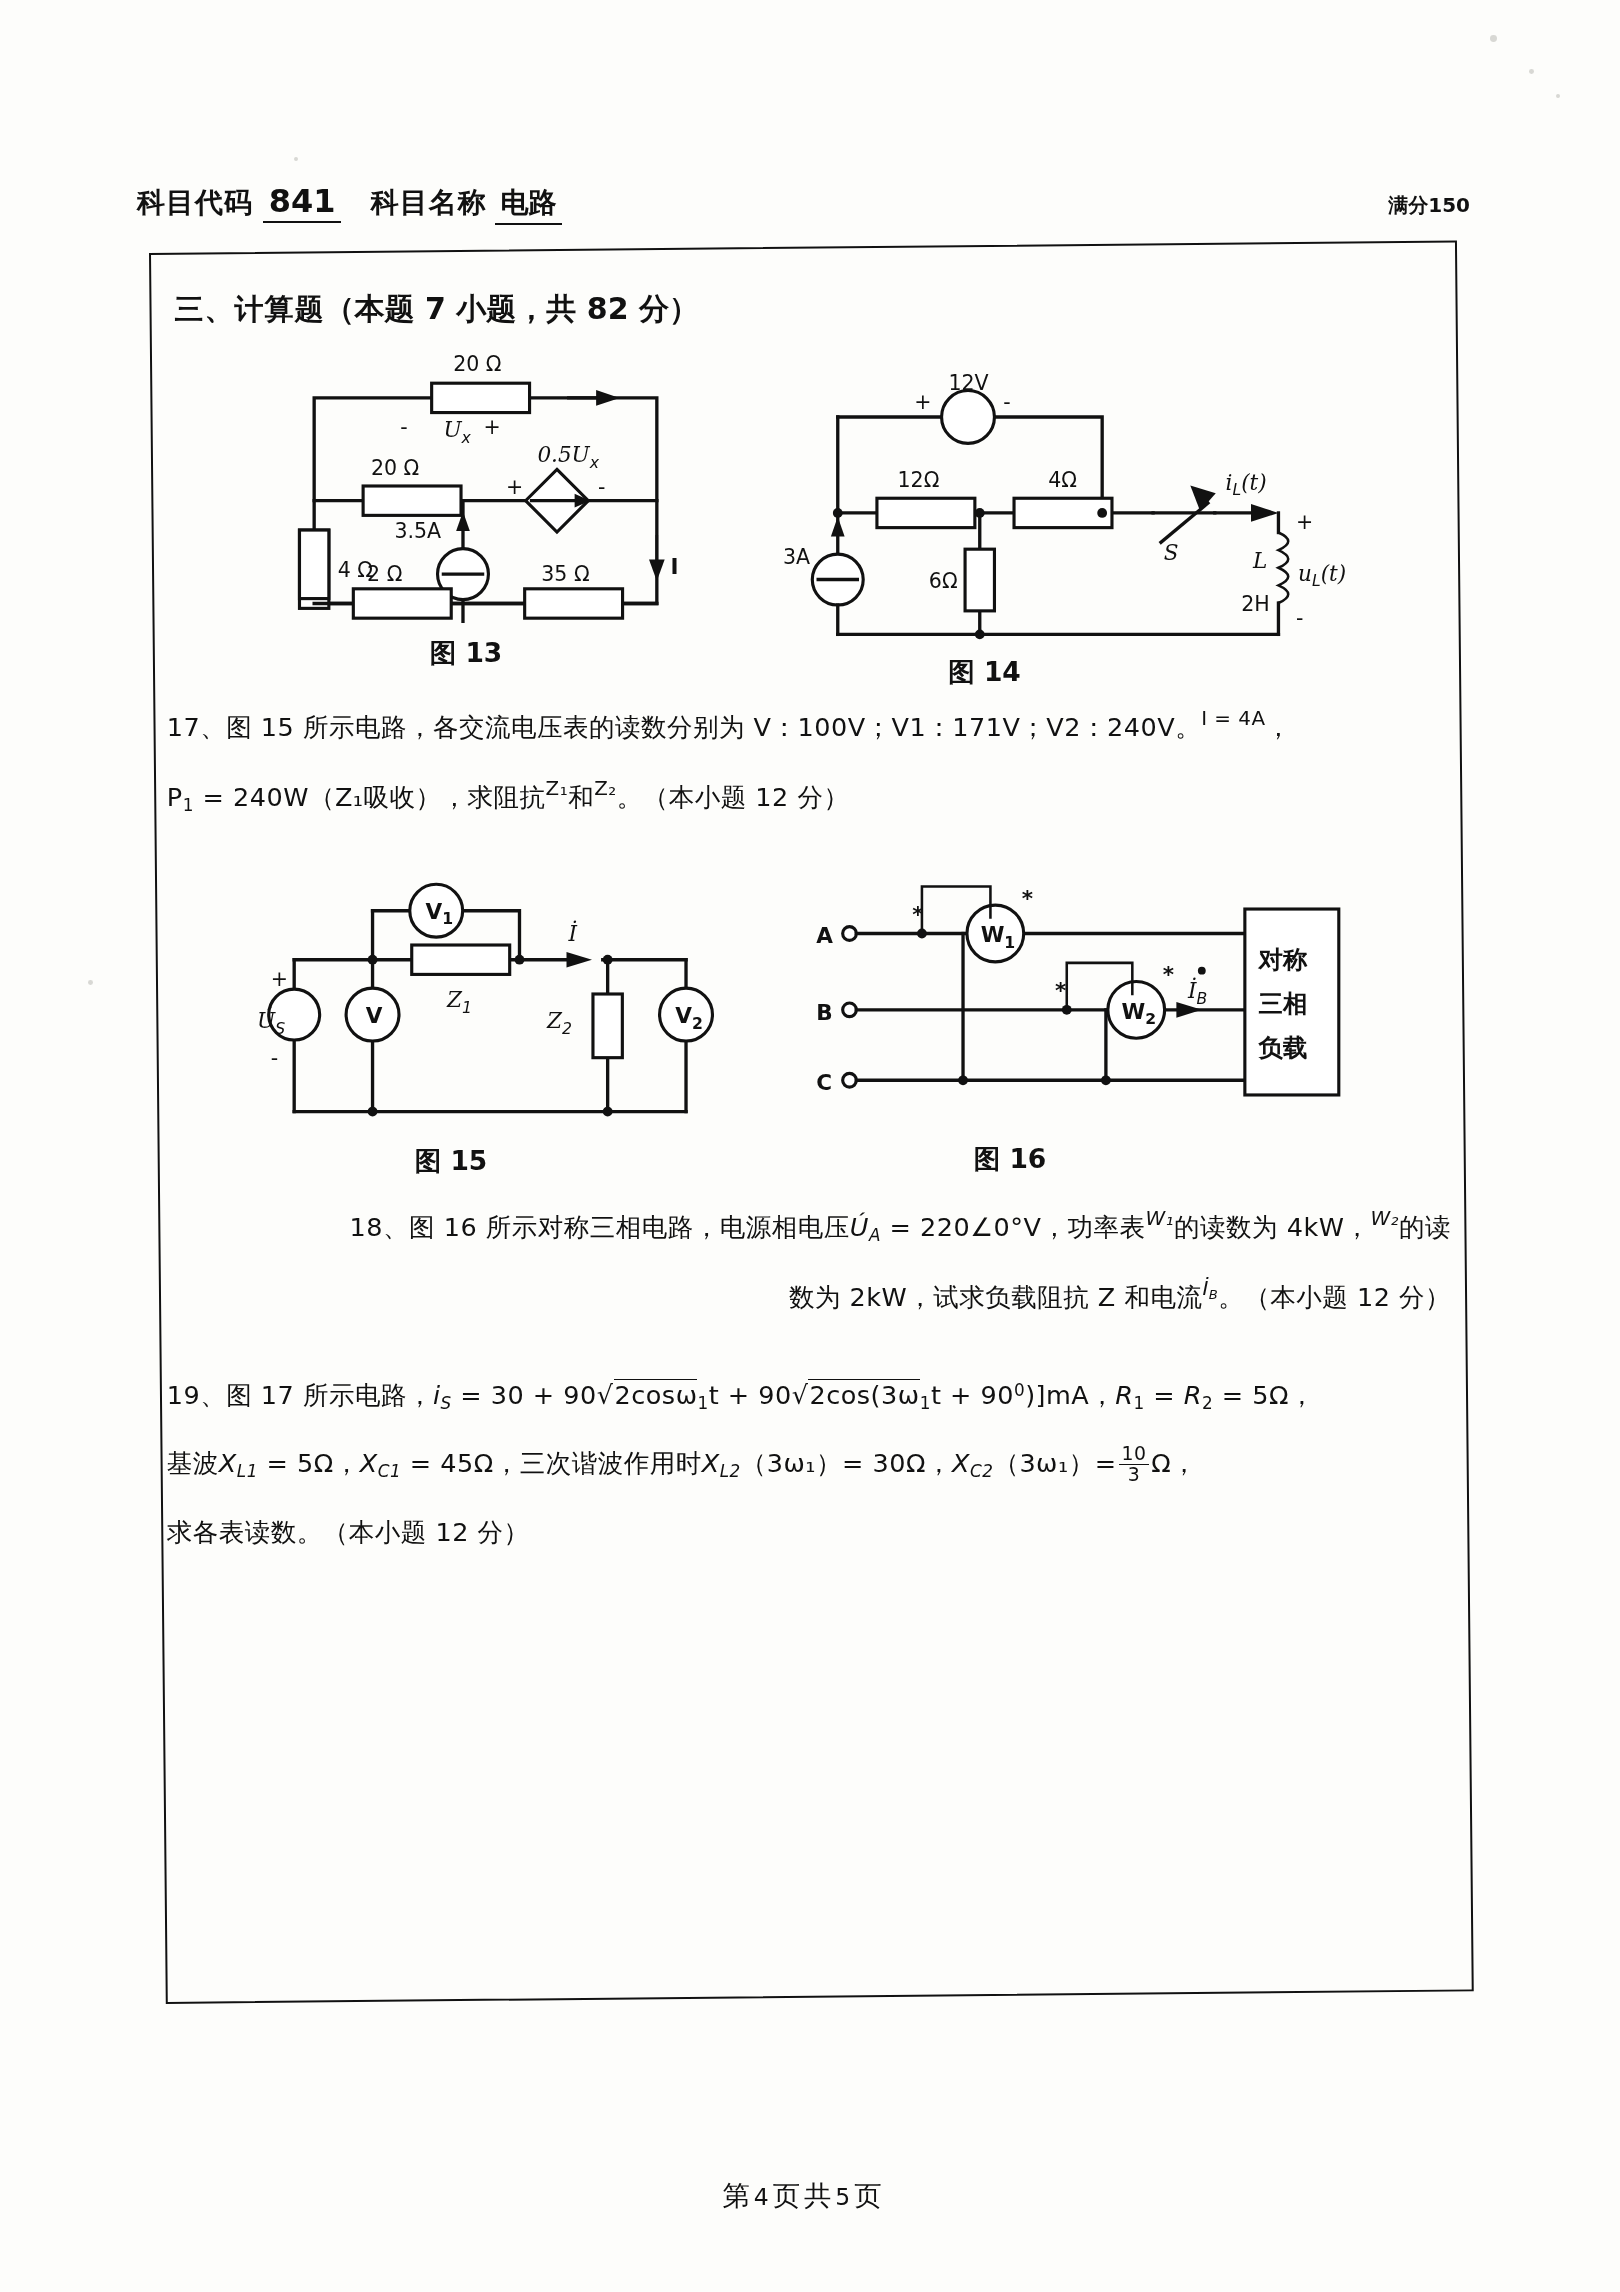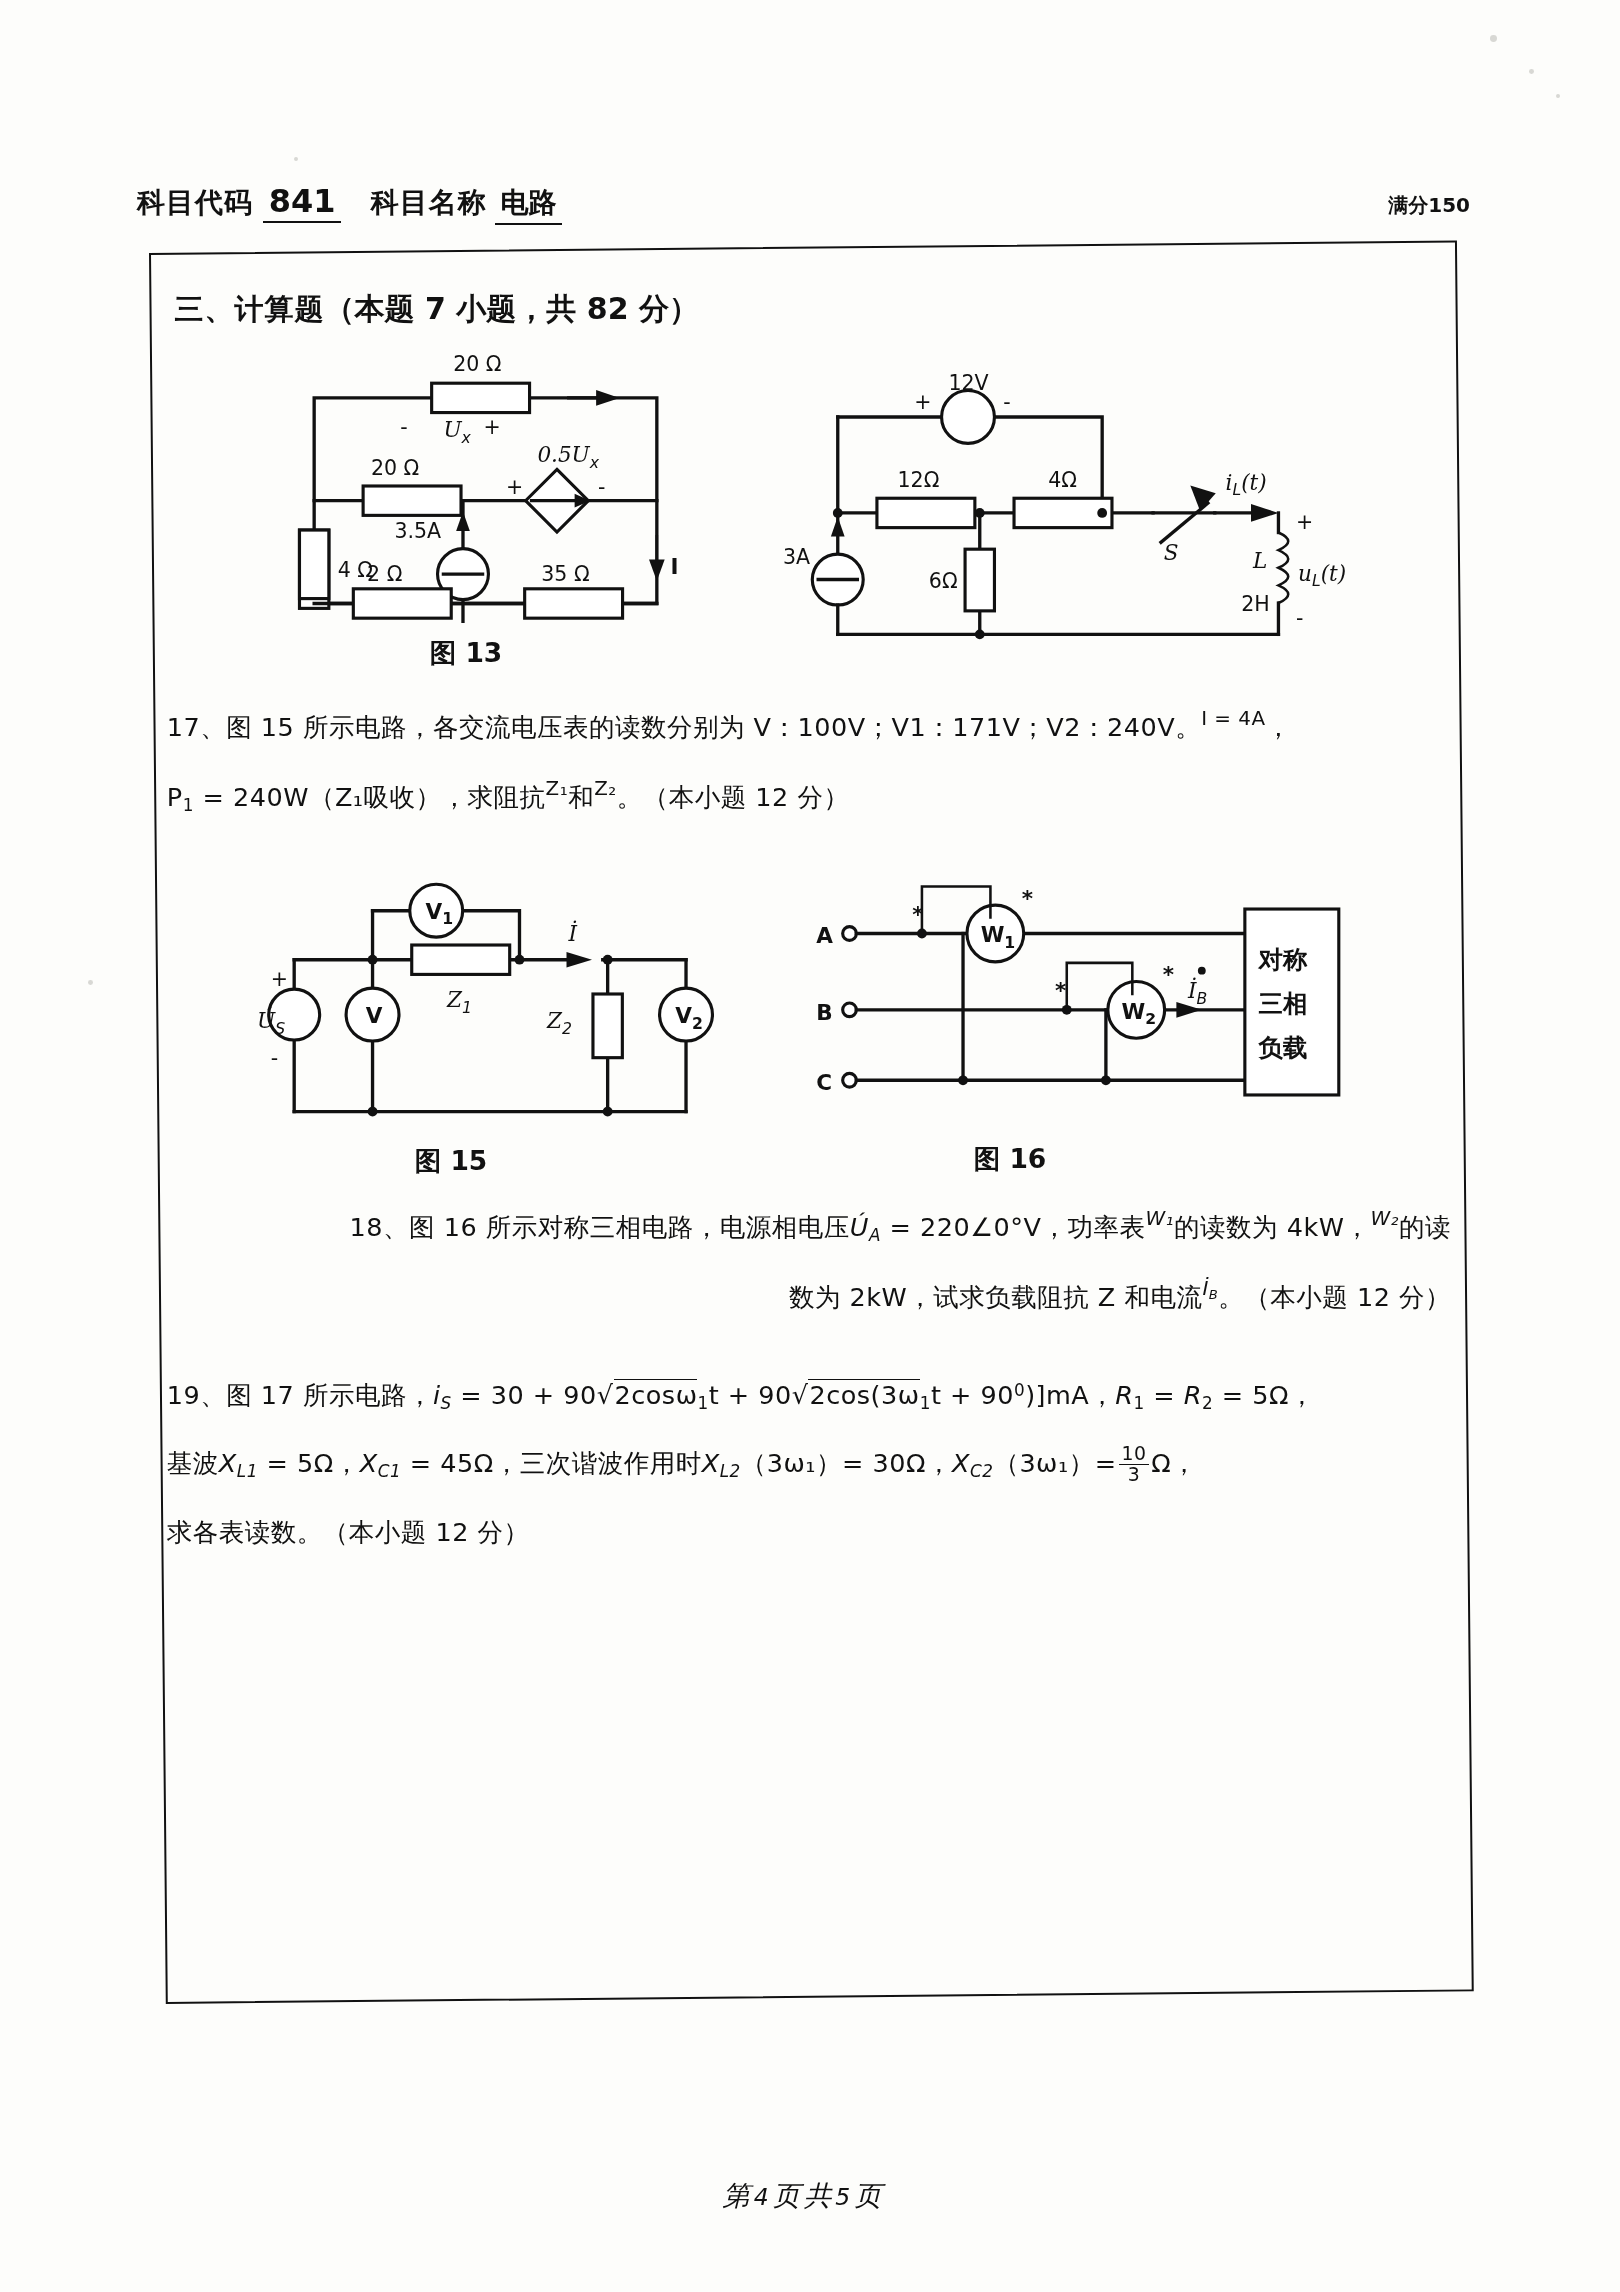--- a/index.html
+++ b/index.html
@@ -58,21 +58,21 @@
   .circ{fill:#fff;stroke:#111;stroke-width:3.2;}
   .lbl{font-family:"DejaVu Sans","Liberation Sans",sans-serif;font-size:21px;fill:#111;}
   .lbl-b{font-family:"DejaVu Sans","Liberation Sans",sans-serif;font-size:22px;fill:#111;font-weight:bold;}
   .lbl-i{font-family:"DejaVu Serif","Liberation Serif",serif;font-size:22px;fill:#111;font-style:italic;}
   .lbl-s{font-family:"DejaVu Sans","Liberation Sans",sans-serif;font-size:16px;fill:#111;}
   .dot{fill:#111;}
 
   
   .footer{
     position:absolute;left:0;right:12px;top:2178px;text-align:center;
-    font-size:27.4px;letter-spacing:3.9px;font-style:italic;
+    font-size:27.4px;letter-spacing:3.9px;
   }
   .footer .n{font-size:23.5px;}
   .speck{position:absolute;background:#d8d8d4;border-radius:50%;}
 </style>
 </head>
 <body>
 
 <div class="page">
 
   <div class="speck" style="left:1490px;top:35px;width:6.9px;height:6.9px;"></div>
@@ -196,20 +196,21 @@
           <text class="lbl" x="163" y="225">6Ω</text>
           <text class="lbl" x="14" y="200">3A</text>
           <text class="lbl-i" x="403" y="196">S</text>
           <text class="lbl-i" x="466" y="125"><tspan>i</tspan><tspan class="lbl-s" dy="5">L</tspan><tspan dy="-5">(t)</tspan></text>
           <text class="lbl-i" x="494" y="204">L</text>
           <text class="lbl" x="482" y="248">2H</text>
           <text class="lbl" x="538" y="164">+</text>
           <text class="lbl-i" x="540" y="218"><tspan>u</tspan><tspan class="lbl-s" dy="5">L</tspan><tspan dy="-5">(t)</tspan></text>
           <text class="lbl" x="538" y="262">-</text>
         </svg>
+        <div class="figcap" style="margin-left:-157px;">图 14</div>
       </div>
     </div>
 
 
     <div class="q2" style="margin-top:9.8px;">
       <span>17、图 15 所示电路，各交流电压表的读数分别为 V：100V；V1：171V；V2：240V。</span><span class="sup-inline">I = 4A</span><span>，</span><br>
       <span>P</span><sub>1</sub><span> = 240W</span><span>（Z₁吸收），求阻抗</span><span class="sup-inline">Z₁</span><span>和</span><span class="sup-inline">Z₂</span><span>。（本小题 12 分）</span>
     </div>
 
     <div class="figrow" style="height:323px;margin-top:15.7px;">

